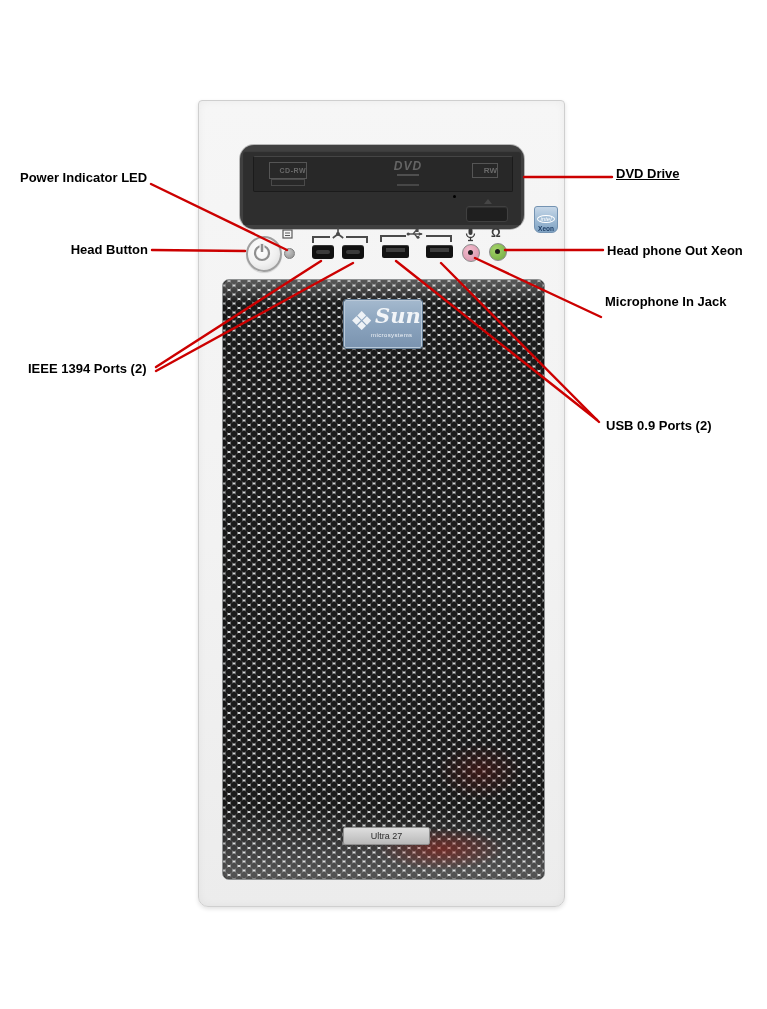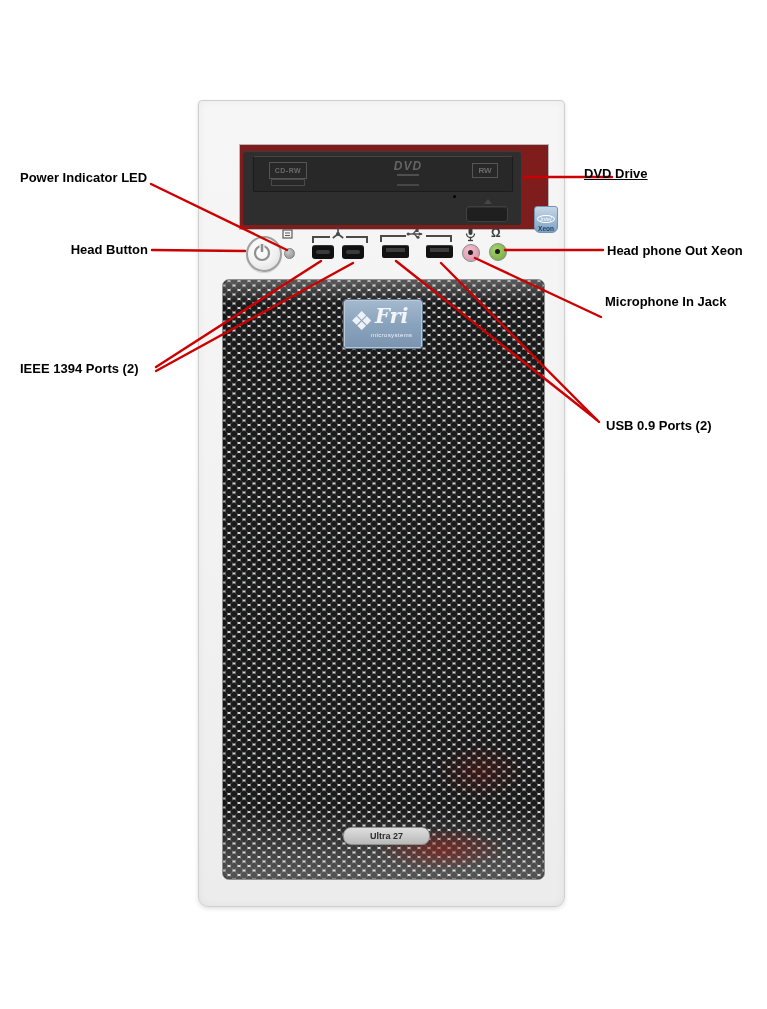--- a/index.html
+++ b/index.html
@@ -7,27 +7,27 @@
           font-family:"Liberation Sans",sans-serif;}
   .abs{position:absolute;}
 
   
   .chassis{left:198px;top:100px;width:365px;height:805px;
     background:linear-gradient(180deg,#f6f6f6 0%,#f2f2f2 55%,#ececec 100%);
     border:1px solid #cfcfcf;border-radius:4px 4px 10px 10px;
     box-shadow:inset 0 0 8px rgba(0,0,0,.05),0 2px 4px rgba(0,0,0,.12);}
 
   
-  .drive{left:240px;top:145px;width:308px;height:84px;background:#7f1d1d;border-radius:0;
+  .drive{left:240px;top:145px;width:284px;height:84px;background:#404040;border-radius:14px;
     box-shadow:0 0 0 1px rgba(0,0,0,.25);}
   .drive-bezel{left:3px;top:6px;width:278px;height:74px;background:#2e2e2e;border-radius:2px;
     box-shadow:inset 0 1px 1px rgba(255,255,255,.08);}
   .drive-tray{left:10px;top:5px;width:258px;height:34px;background:#282828;
     border:1px solid #1b1b1b;border-top-color:#454545;border-radius:2px;}
-  .logo-box{border:1px solid #555;color:#6a6a6a;text-align:center;}
+  .logo-box{border:1px solid #555;color:#6a6a6a;text-align:right;}
   .cdrw-logo{left:15px;top:5px;width:36px;height:15px;font-size:7px;font-weight:bold;line-height:15px;letter-spacing:.5px;}
   .cdrw-bar{left:17px;top:22px;width:32px;height:5px;border:1px solid #4a4a4a;}
   .dvd-logo{left:134px;top:2px;width:40px;text-align:center;font-size:12px;font-weight:bold;
     font-style:italic;color:#646464;letter-spacing:1px;}
   .dvd-bars{left:143px;top:17px;width:22px;height:8px;border-top:2px solid #4f4f4f;border-bottom:2px solid #474747;}
   .rw-logo{left:218px;top:6px;width:24px;height:13px;font-size:8px;font-weight:bold;line-height:13px;}
   .pinhole{left:210px;top:44px;width:3px;height:3px;background:#000;border-radius:50%;}
   .eject-tri{left:241px;top:48px;width:0;height:0;border-left:4px solid transparent;
     border-right:4px solid transparent;border-bottom:5px solid #464646;}
   .eject-btn{left:223px;top:55px;width:40px;height:14px;background:#1f1f1f;border:1px solid #404040;
@@ -84,22 +84,22 @@
     background:linear-gradient(180deg,#a3b8cd 0%,#8aa3bd 50%,#7b94b0 100%);
     border:1px solid #b9c8d8;outline:1px solid #5f7890;border-radius:2px;
     color:#f2f5f8;overflow:hidden;}
   .sun-glyph{left:5px;top:7px;font-size:26px;line-height:26px;color:#eef2f6;}
   .sun-word{left:30px;top:2px;font-family:"DejaVu Serif",serif;font-style:italic;
     font-weight:bold;font-size:21px;line-height:26px;}
   .sun-sub{left:26px;top:31px;font-size:6px;letter-spacing:.4px;}
 
   
   .model-plate{left:343px;top:827px;width:85px;height:16px;
-    background:linear-gradient(180deg,#dedede,#b9b9b9);border:1px solid #8f8f8f;border-radius:8px;
-    font-size:9px;font-weight:bold;color:#2d2d2d;text-align:center;line-height:16px;}
+    background:linear-gradient(180deg,#dedede,#b9b9b9);border:1px solid #8f8f8f;border-radius:2px;
+    font-size:9px;font-weight:normal;color:#2d2d2d;text-align:center;line-height:16px;}
 
   
   .callout{position:absolute;font-size:13px;font-weight:bold;color:#000;white-space:nowrap;line-height:16px;}
   .underline{text-decoration:underline;}
 
   svg.lines{position:absolute;left:0;top:0;z-index:40;pointer-events:none;}
   .label-layer{z-index:45;}
 </style>
 </head>
 <body>
@@ -192,21 +192,21 @@
   <div class="abs jack hp-jack">
     <div class="abs jack-hole"></div>
   </div>
 
   <div class="abs grille">
     <div class="abs grille-shade"></div>
   </div>
 
   <div class="abs sun-badge">
     <div class="abs sun-glyph">❖</div>
-    <div class="abs sun-word">Fri</div>
+    <div class="abs sun-word">Sun</div>
     <div class="abs sun-sub">microsystems</div>
   </div>
 
   <div class="abs model-plate">Ultra 27</div>
 
   <svg class="lines" width="767" height="1009">
     <g stroke="#cc0000" stroke-width="2.4" stroke-linecap="round">
       <line x1="151" y1="184" x2="287" y2="250"></line>
       <line x1="152" y1="250" x2="245" y2="251"></line>
       <line x1="156" y1="367" x2="321" y2="261"></line>
@@ -215,20 +215,20 @@
       <line x1="505" y1="250" x2="603" y2="250"></line>
       <line x1="475" y1="258" x2="601" y2="317"></line>
       <line x1="396" y1="261" x2="597" y2="420"></line>
       <line x1="441" y1="263" x2="599" y2="422"></line>
     </g>
   </svg>
 
   <div class="abs label-layer">
     <div class="callout" style="left:20px;top:170px">Power Indicator LED</div>
     <div class="callout" style="left:20px;top:242px;width:128px;text-align:right">Head Button</div>
-    <div class="callout" style="left:20px;top:361px">IEEE 1394 Ports (2)</div>
-    <div class="callout underline" style="left:584px;top:166px">DVD Drive</div>
+    <div class="callout" style="left:28px;top:361px">IEEE 1394 Ports (2)</div>
+    <div class="callout underline" style="left:616px;top:166px">DVD Drive</div>
     <div class="callout" style="left:607px;top:243px">Head phone Out Xeon</div>
     <div class="callout" style="left:605px;top:294px">Microphone In Jack</div>
     <div class="callout" style="left:606px;top:418px">USB 0.9 Ports (2)</div>
   </div>
 
 </div>
 
 </body></html>

